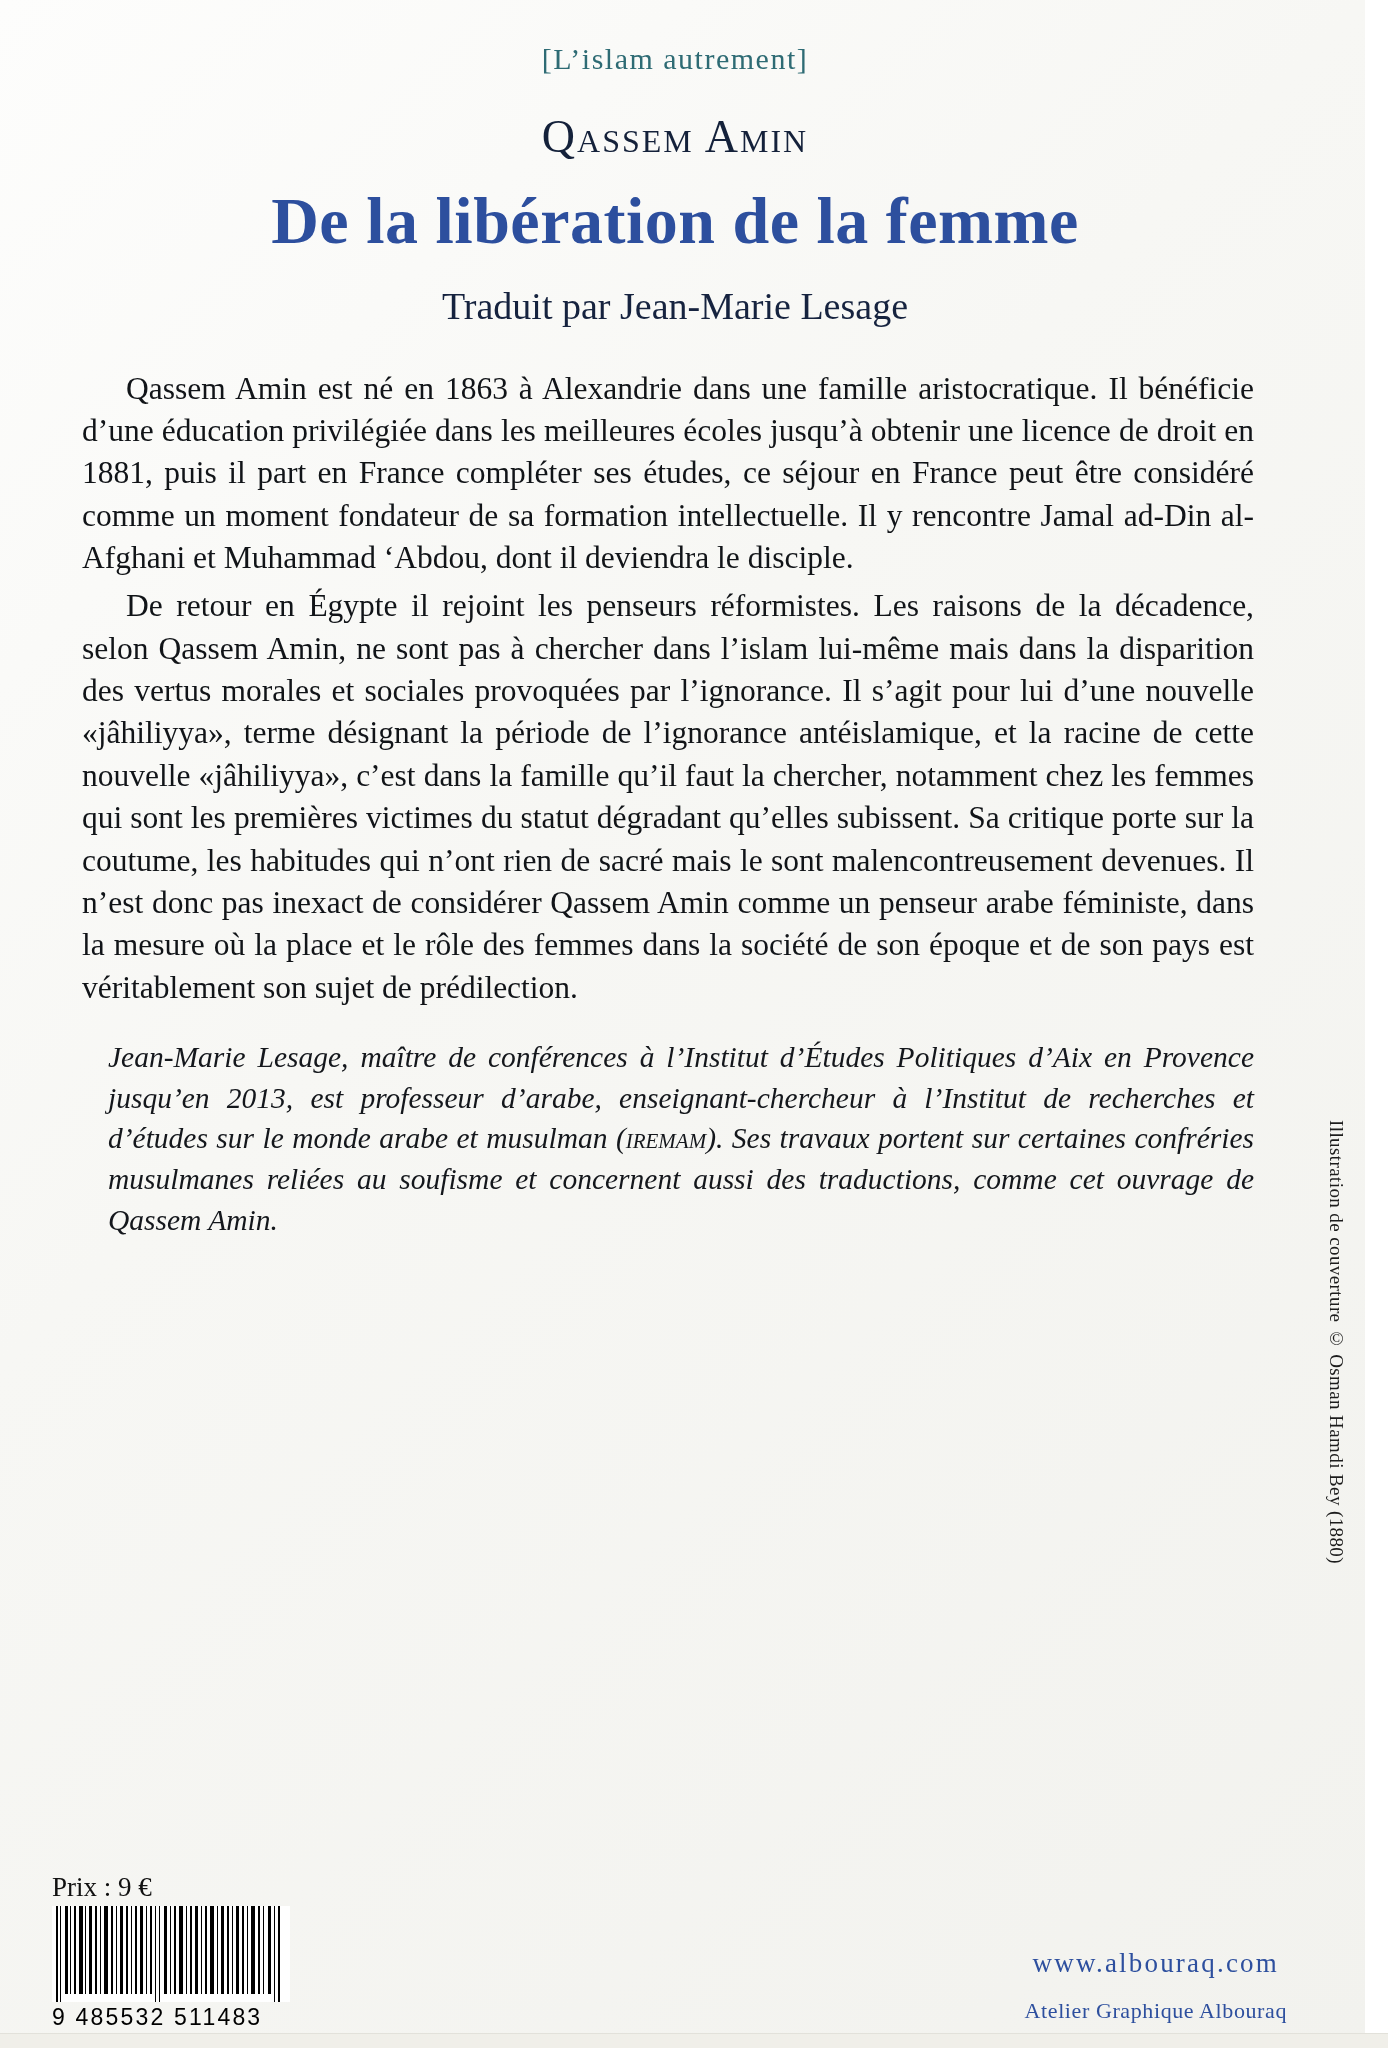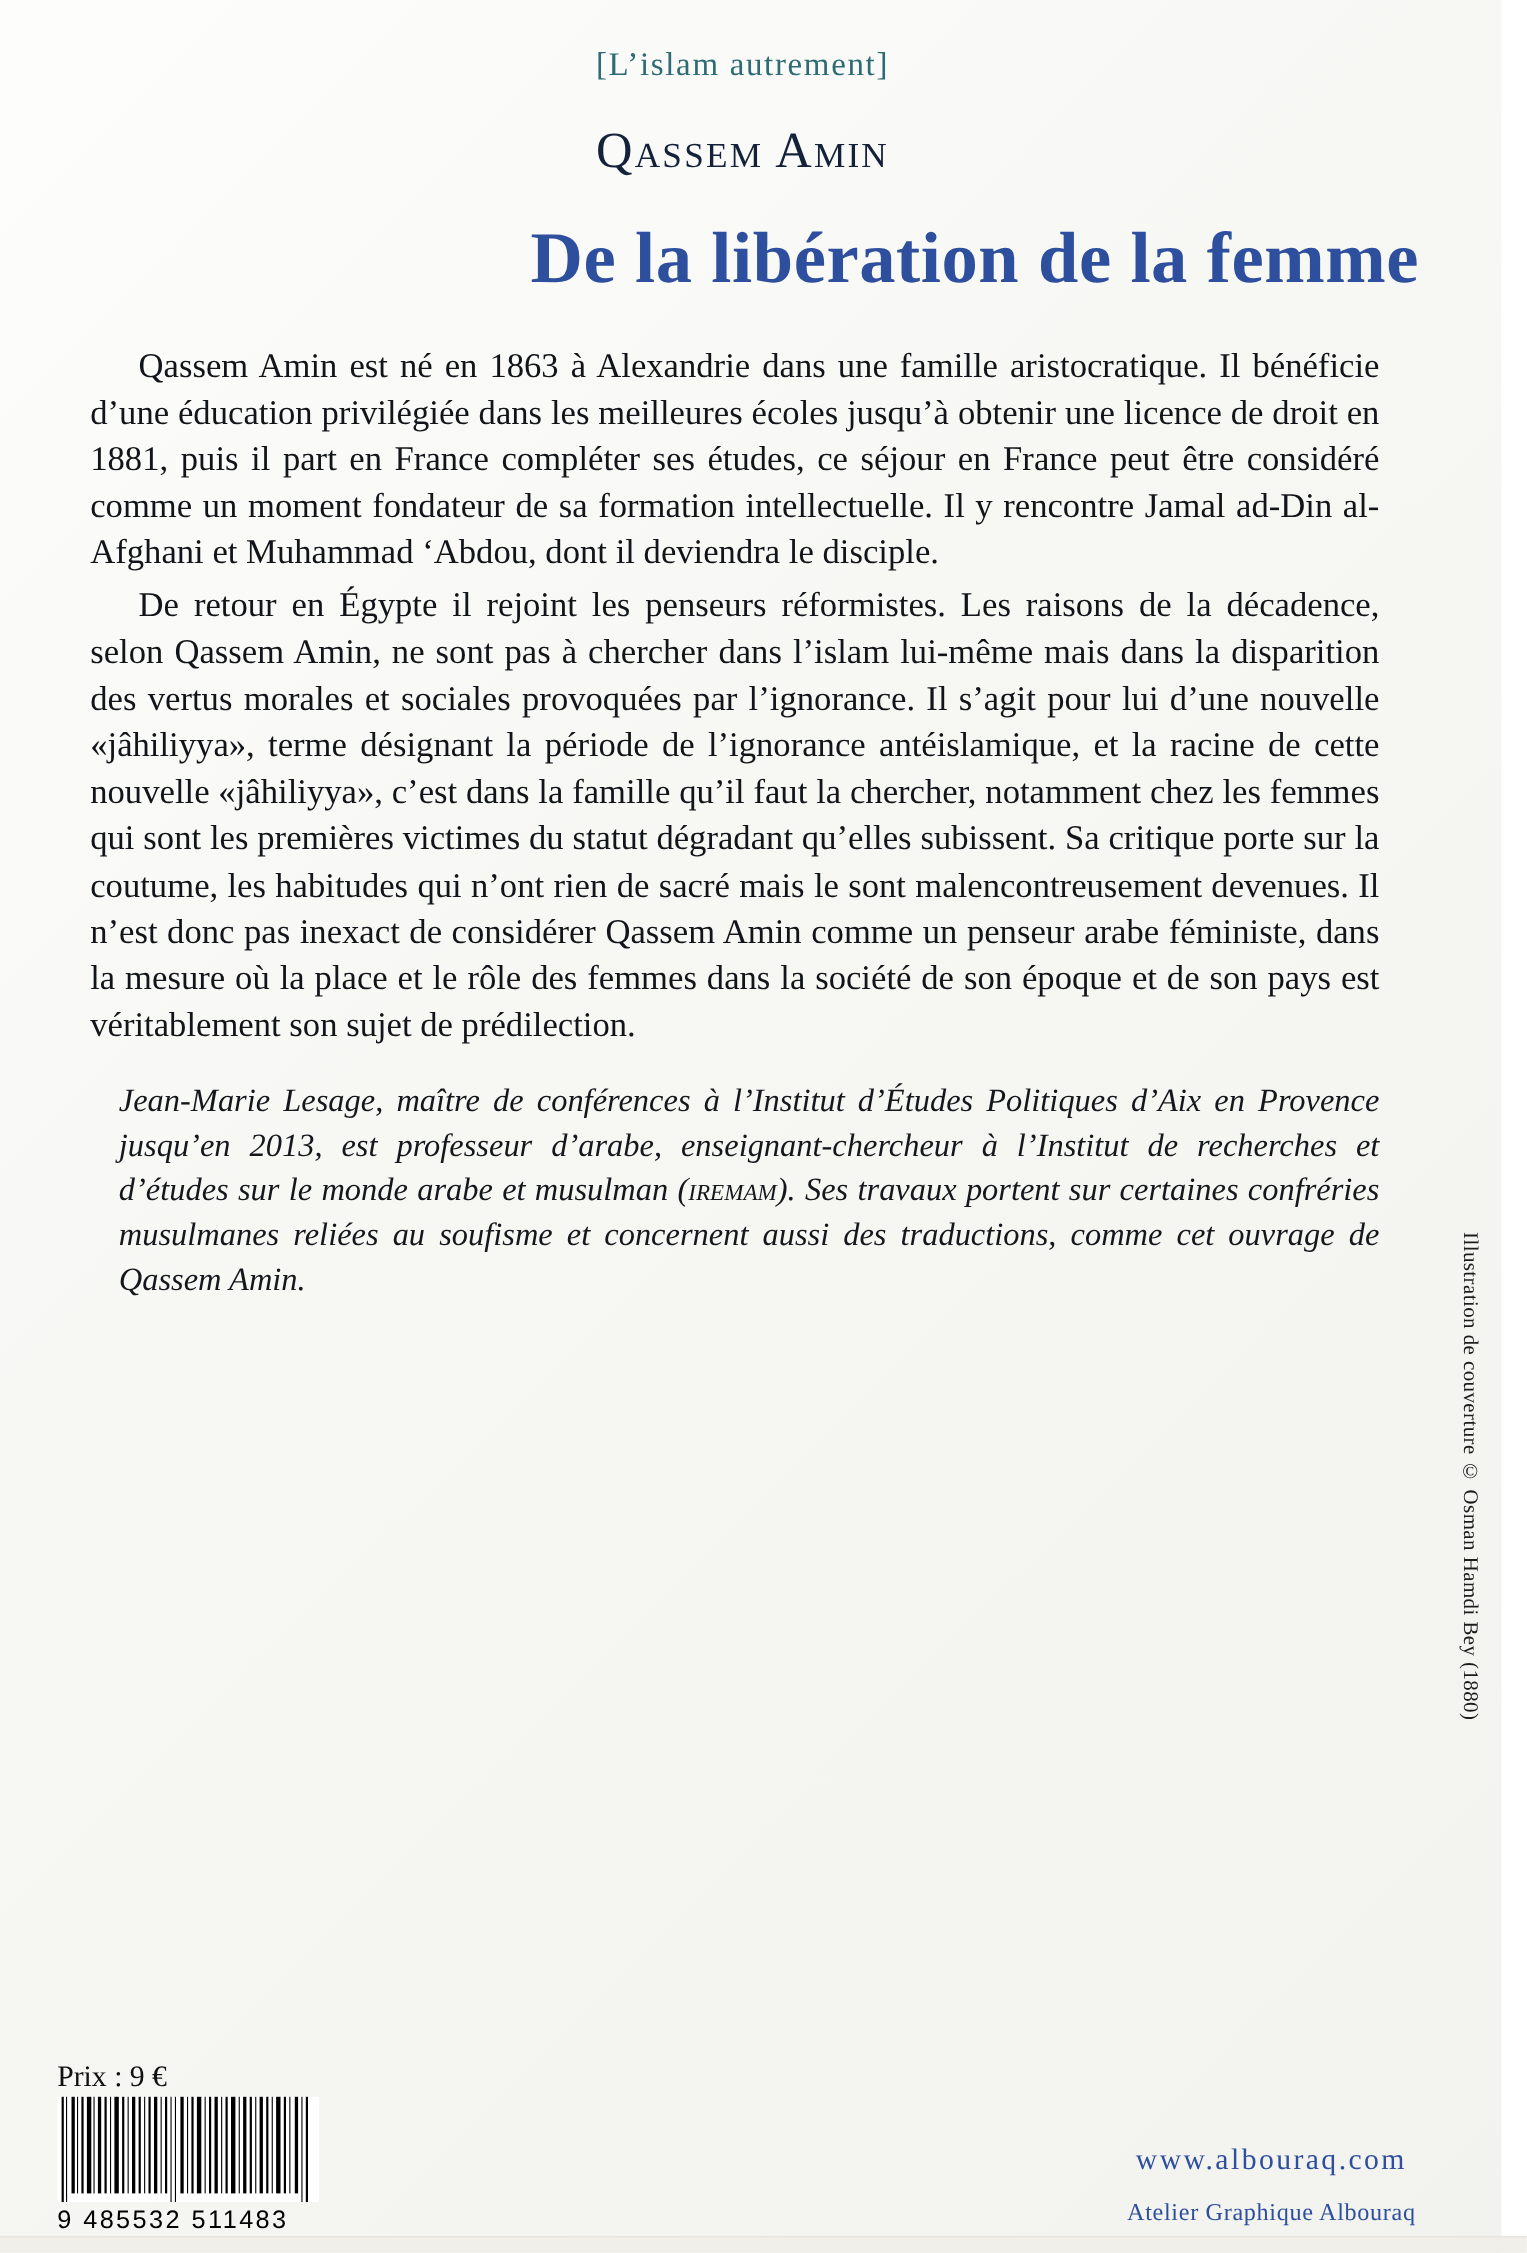--- a/index.html
+++ b/index.html
@@ -42,22 +42,22 @@
     text-align: center;
     margin-top: 34px;
     font-size: 46px;
     font-variant: small-caps;
     letter-spacing: 2px;
     color: #14213a;
     font-weight: normal;
   }
 
   .title {
-    text-align: right;
-    margin-top: 36px;
+    text-align: center;
+    margin-top: 22px;
     font-size: 66px;
     font-weight: bold;
     color: #2d4f9e;
     letter-spacing: 0.5px;
     line-height: 1.1;
   }
 
   .translator {
     text-align: center;
     margin-top: 26px;
@@ -163,20 +163,21 @@
 
 <div class="page">
   <div class="content">
 
     <div class="series">[L’islam autrement]</div>
 
     <div class="author">Qassem Amin</div>
 
     <div class="title">De la libération de la femme</div>
 
+    <div class="translator">Traduit par Jean-Marie Lesage</div>
 
     <div class="body-text">
       <p>Qassem Amin est né en 1863 à Alexandrie dans une famille aristocratique. Il bénéficie d’une éducation privilégiée dans les meilleures écoles jusqu’à obtenir une licence de droit en 1881, puis il part en France compléter ses études, ce séjour en France peut être considéré comme un moment fondateur de sa formation intellectuelle. Il y rencontre Jamal ad-Din al-Afghani et Muhammad ‘Abdou, dont il deviendra le disciple.</p>
       <p>De retour en Égypte il rejoint les penseurs réformistes. Les raisons de la décadence, selon Qassem Amin, ne sont pas à chercher dans l’islam lui-même mais dans la disparition des vertus morales et sociales provoquées par l’ignorance. Il s’agit pour lui d’une nouvelle «jâhiliyya», terme désignant la période de l’ignorance antéislamique, et la racine de cette nouvelle «jâhiliyya», c’est dans la famille qu’il faut la chercher, notamment chez les femmes qui sont les premières victimes du statut dégradant qu’elles subissent. Sa critique porte sur la coutume, les habitudes qui n’ont rien de sacré mais le sont malencontreusement devenues. Il n’est donc pas inexact de considérer Qassem Amin comme un penseur arabe féministe, dans la mesure où la place et le rôle des femmes dans la société de son époque et de son pays est véritablement son sujet de prédilection.</p>
     </div>
 
     <div class="bio">
       <p><span>Jean-Marie Lesage, maître de conférences à l’Institut d’Études Politiques d’Aix en Provence jusqu’en 2013, est professeur d’arabe, enseignant-chercheur à l’Institut de recherches et d’études sur le monde arabe et musulman (</span><span class="sc">iremam</span><span>). Ses travaux portent sur certaines confréries musulmanes reliées au soufisme et concernent aussi des traductions, comme cet ouvrage de Qassem Amin.</span></p>
     </div>
 

